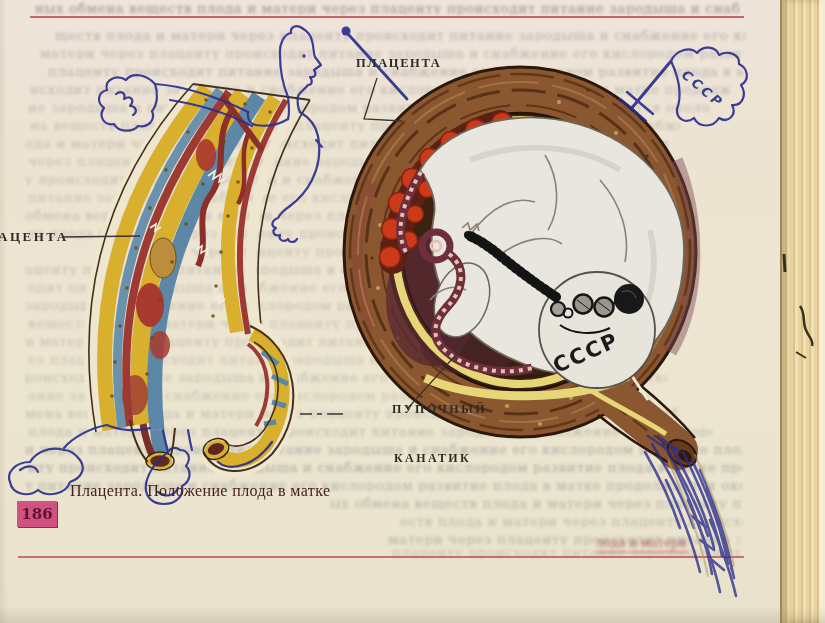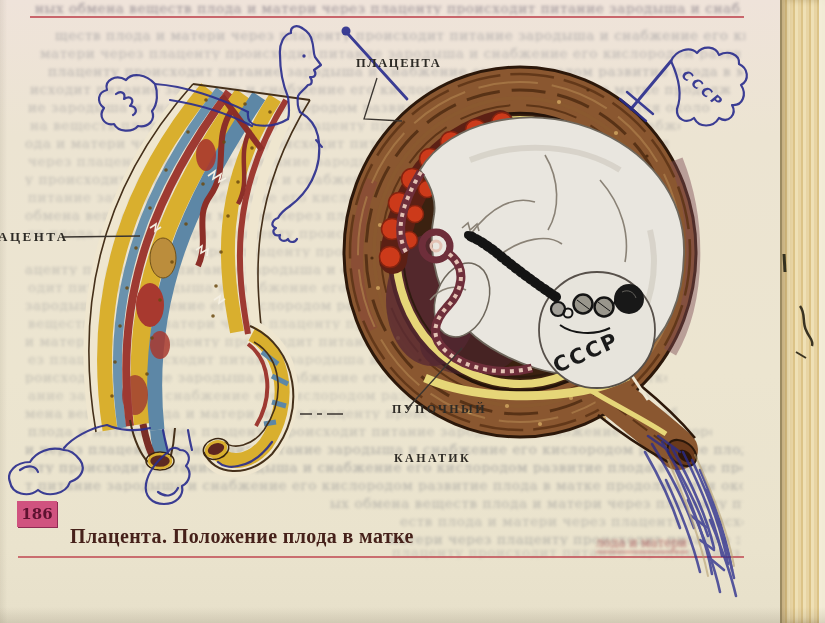--- a/index.html
+++ b/index.html
@@ -11,22 +11,22 @@
     font-family:"DejaVu Serif",serif;font-size:13.5px;letter-spacing:.6px;
     color:#565b6a;filter:blur(1.7px);pointer-events:none;}
   .btl.dark{color:#413b50;filter:blur(1.4px);}
   .rule{position:absolute;height:2.4px;background:#c25058;opacity:.85;}
   .lbl{position:absolute;color:#2e2b26;font-weight:bold;font-size:12.5px;
     letter-spacing:1.6px;font-family:Liberation Serif, serif;}
   .lbl2{letter-spacing:2.4px;font-size:12px;padding-left:40px;}
   .capbox{position:absolute;left:17px;top:501px;width:40px;height:26px;background:#d0537f;
     box-shadow:1px 1px 0 #8f2a52;text-align:center;line-height:26px;
     font-family:"DejaVu Serif",serif;font-weight:bold;font-size:15px;color:#5e1230;}
-  .caption{position:absolute;left:70px;top:525px;font-family:"Liberation Serif",serif;
-    font-weight:bold;font-size:20px;color:#46211a;letter-spacing:.4px;}
+  .caption{position:absolute;left:70px;top:482px;font-family:"Liberation Serif",serif;
+    font-weight:normal;font-size:16px;color:#46211a;letter-spacing:.4px;}
   .redfrag{position:absolute;left:596px;top:536px;width:92px;height:15px;overflow:hidden;
     white-space:nowrap;font-family:"DejaVu Serif",serif;font-size:12px;color:#a04048;
     filter:blur(1.5px);opacity:.75;border-bottom:2px solid rgba(186,56,68,.55);}
   .edge{position:absolute;right:0;top:0;width:43px;height:623px;
     background:repeating-linear-gradient(90deg,#e8d4a3 0 3px,#dcc387 3px 5px,#efe0b5 5px 8px);
     border-left:2px solid #9b8a61;box-shadow:inset 4px 0 6px rgba(120,95,50,.35);}
   .edge-light{position:absolute;right:0;top:0;width:6px;height:623px;background:#f3edda;opacity:.9;}
   .shadeB{position:absolute;left:0;bottom:0;width:100%;height:16px;
     background:linear-gradient(180deg,rgba(110,100,80,0),rgba(110,100,80,.18));}
   .shadeL{position:absolute;left:0;top:0;width:7px;height:623px;

